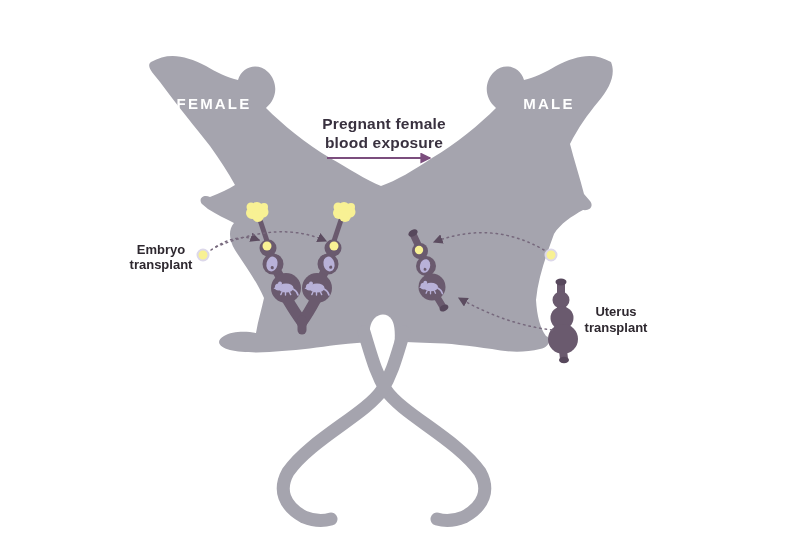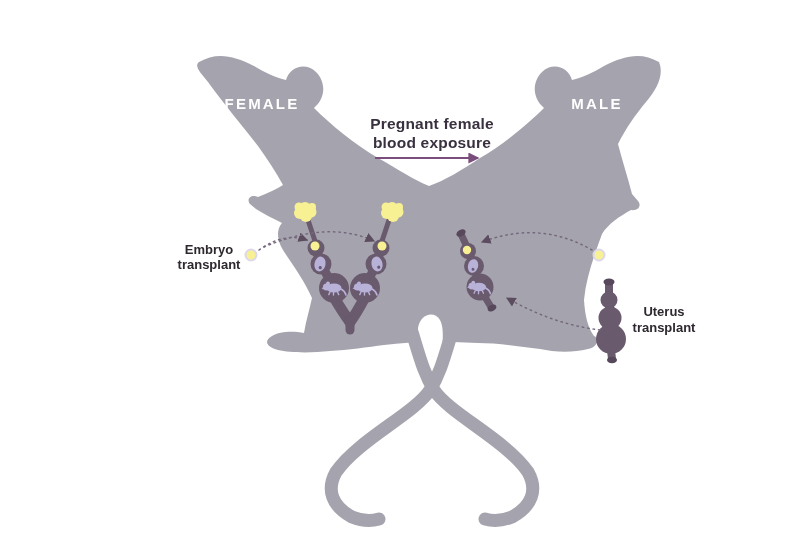--- a/index.html
+++ b/index.html
@@ -1,17 +1,17 @@
 <!DOCTYPE html>
 <html style="--background: #ffffff; --body: #a5a4ae; --uterus: #6a5a6e; --uterusOpening: #57485c; --fetus: #b8b1d8; --yellow: #f8f194; --embryoRing: #dcd8ea; --arrow: #7b4d7d; --arrowhead: #5c4c60; --dashed: #76687c; --titleText: #39313f; --labelText: #2e282f; --animalText: #ffffff;"><head>
 <meta charset="utf-8">
 <style>
   html,body{margin:0;padding:0;background:#fff;}
   .stage{position:relative;width:697px;height:560px;background:var(--background);overflow:hidden;
-         font-family:"Liberation Sans", sans-serif;margin-left:48px;}
+         font-family:"Liberation Sans", sans-serif;}
   svg{position:absolute;left:0;top:0;}
   text{font-family:"Liberation Sans", sans-serif;font-weight:bold;}
   .animal-label{fill:var(--animalText);font-size:15px;letter-spacing:2.2px;text-anchor:middle;}
   .title-text{fill:var(--titleText);font-size:15.5px;letter-spacing:.2px;text-anchor:middle;}
   .small-label{fill:var(--labelText);font-size:13px;text-anchor:middle;}
   .body-fill{fill:var(--body);}
   .tail{stroke:var(--body);stroke-width:13;fill:none;stroke-linecap:round;}
   .organ{fill:var(--uterus);}
   .organ-tube{stroke:var(--uterus);fill:none;stroke-linecap:round;}
   .opening{fill:var(--uterusOpening);}

